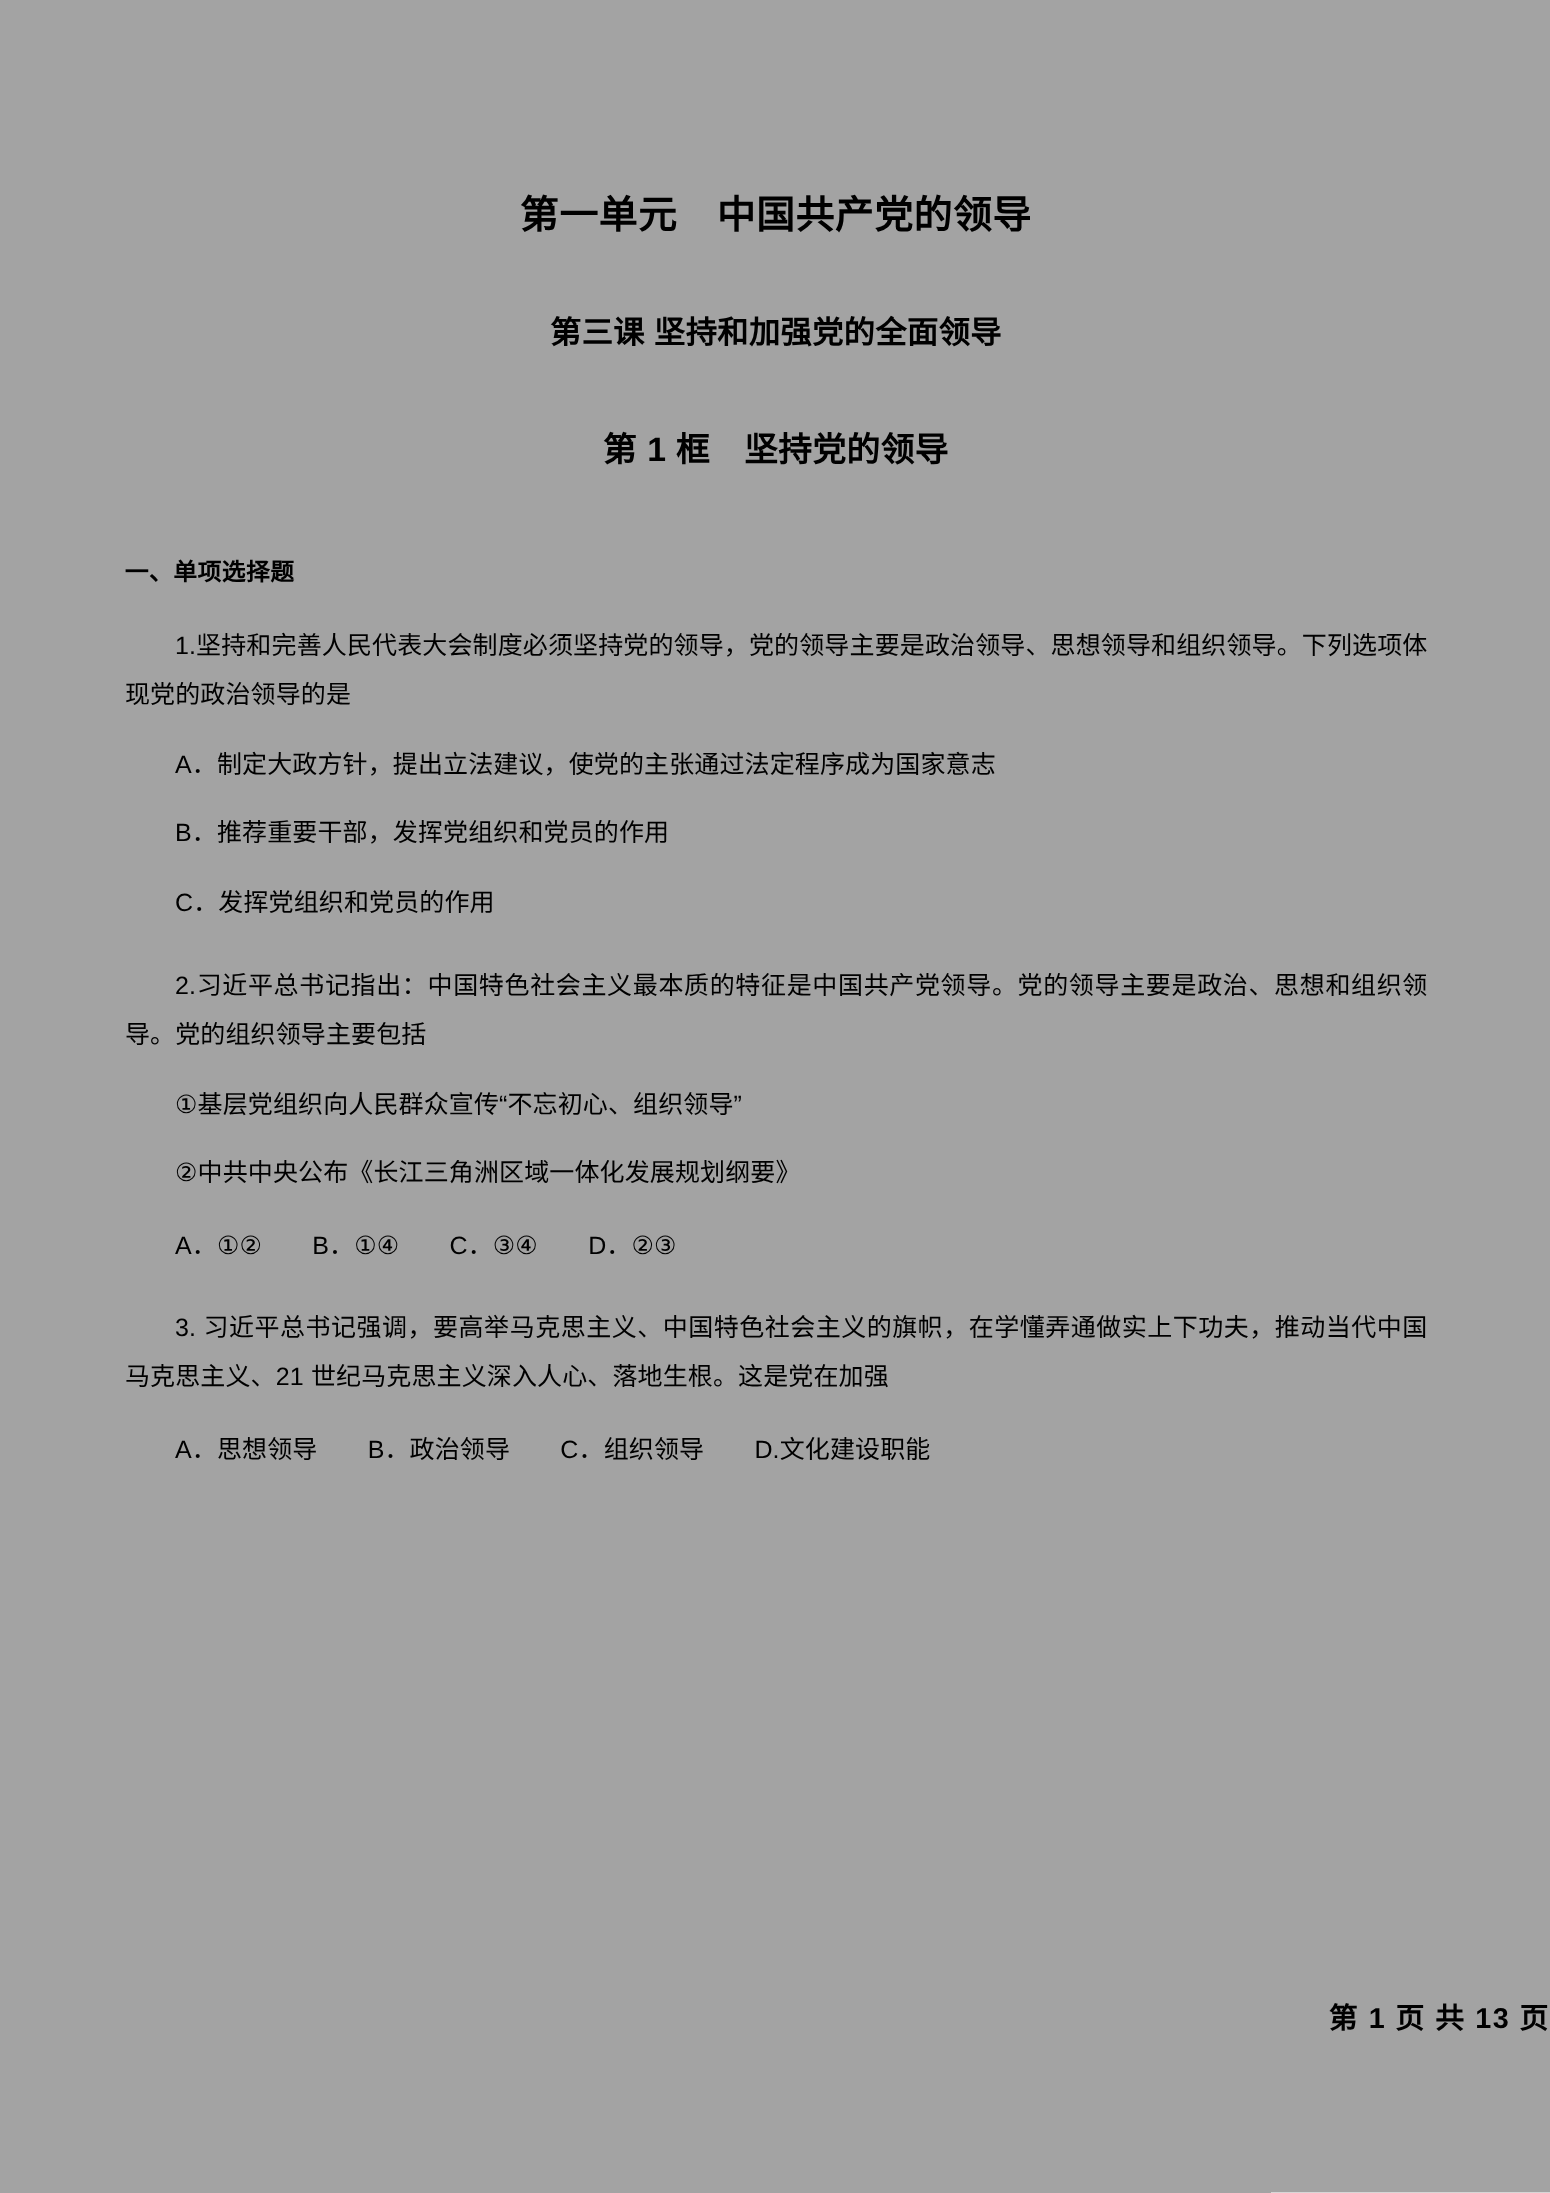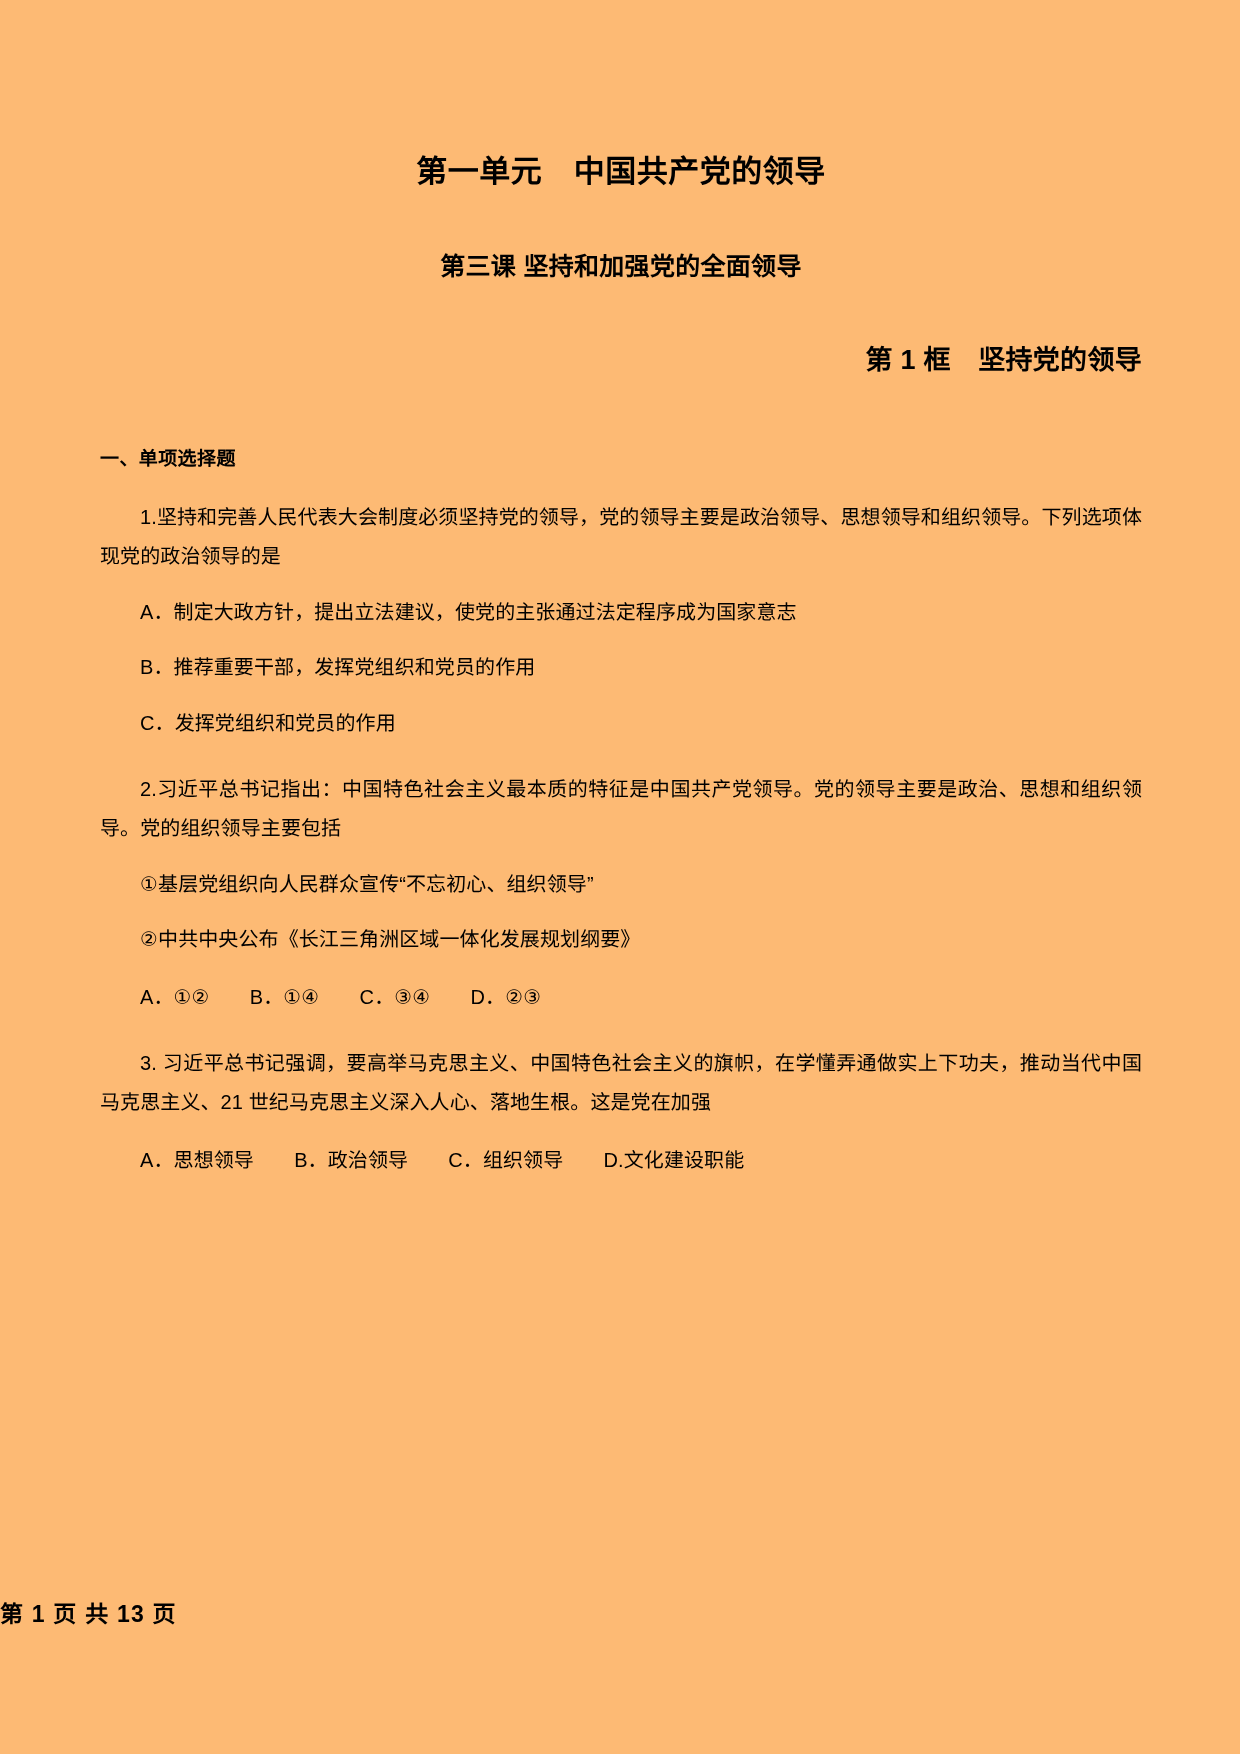--- a/index.html
+++ b/index.html
@@ -11,21 +11,21 @@
   body {
     font-family: "Liberation Sans", "DejaVu Sans", sans-serif;
     color: #000000;
     -webkit-font-smoothing: antialiased;
   }
   .page {
     position: relative;
     width: 1240px;
     height: 1754px;
     margin: 0 auto;
-    background: #fdba74;
+    background: #a3a3a3;
     overflow: hidden;
     box-sizing: border-box;
   }
 
   
   .content {
     position: absolute;
     left: 100px;
     top: 0;
     width: 1042px;
@@ -48,21 +48,21 @@
     text-align: center;
     font-size: 25px;
     font-weight: bold;
     letter-spacing: 0.3px;
     line-height: 1.3;
     white-space: pre;
   }
   .h-frame {
     margin: 0;
     padding-top: 48px;
-    text-align: right;
+    text-align: center;
     font-size: 27px;
     font-weight: bold;
     letter-spacing: 0.3px;
     line-height: 1.3;
     white-space: pre;
   }
 
   
   .section-label {
     margin: 0;
@@ -103,21 +103,21 @@
     white-space: pre;
     text-align: left;
   }
 
   
   .footer {
     position: absolute;
     left: 0;
     right: 0;
     top: 1595px;
-    text-align: left;
+    text-align: right;
     font-size: 23px;
     font-weight: bold;
     letter-spacing: 1.2px;
     white-space: pre;
   }
 </style>
 </head>
 <body>
 
 <div class="page">

